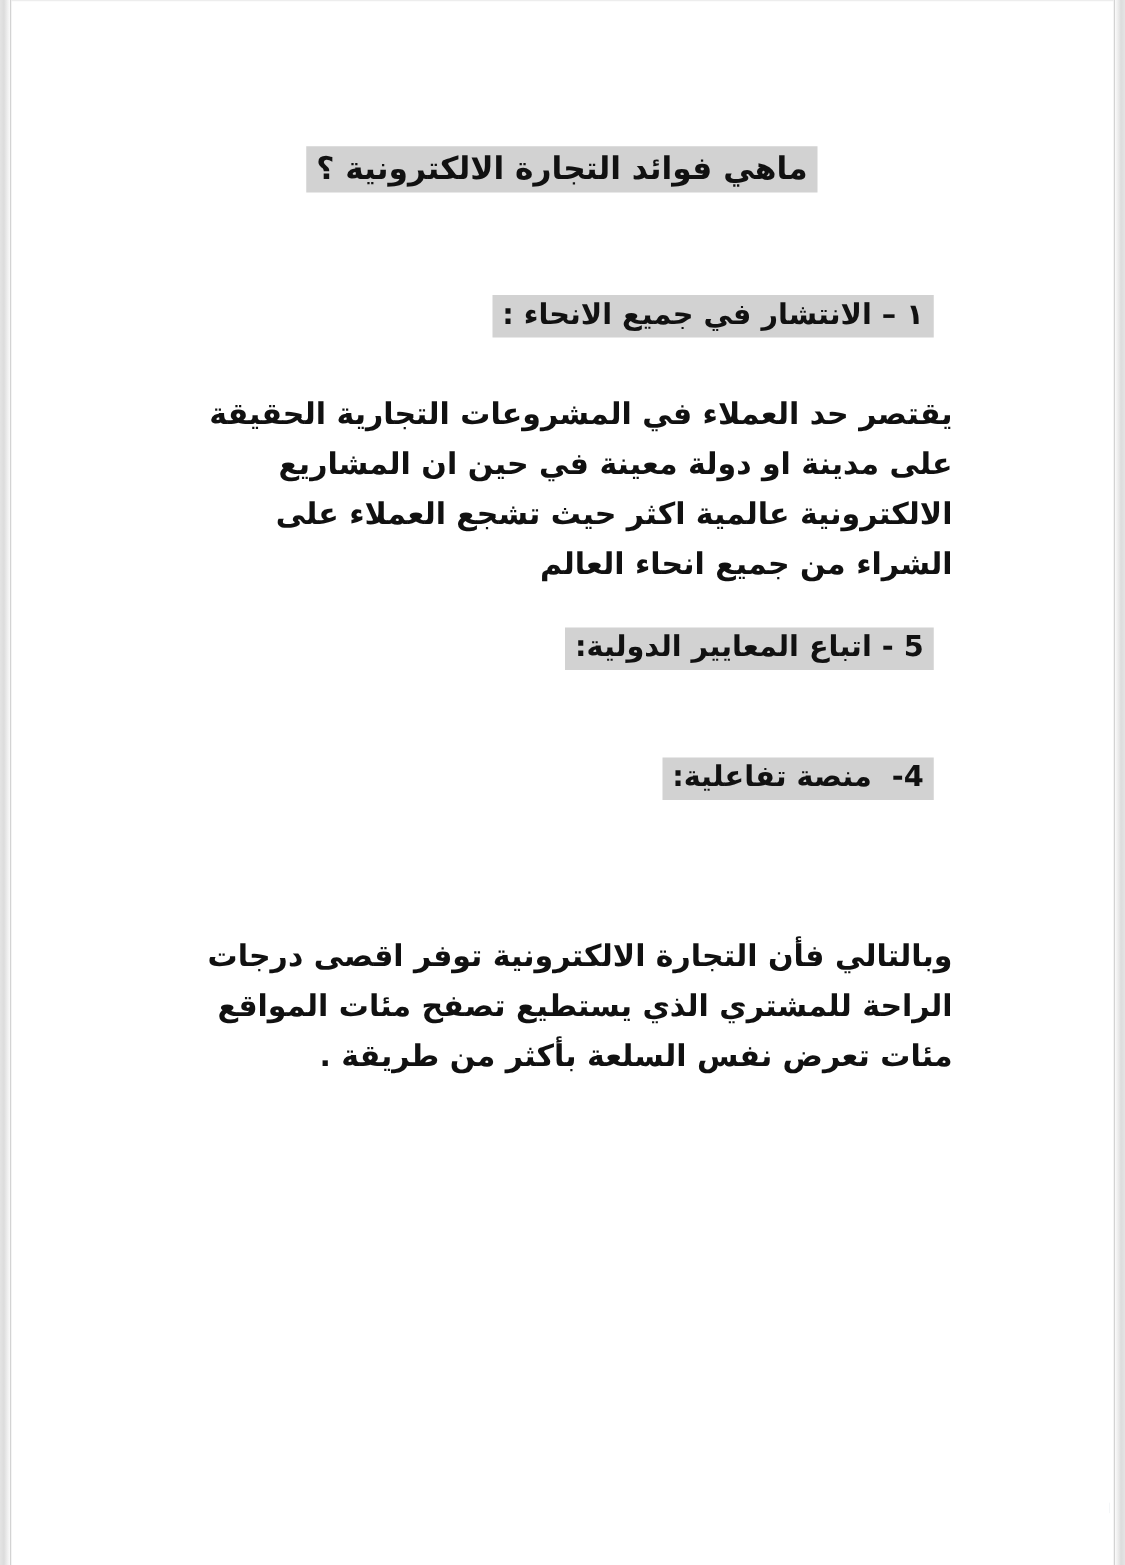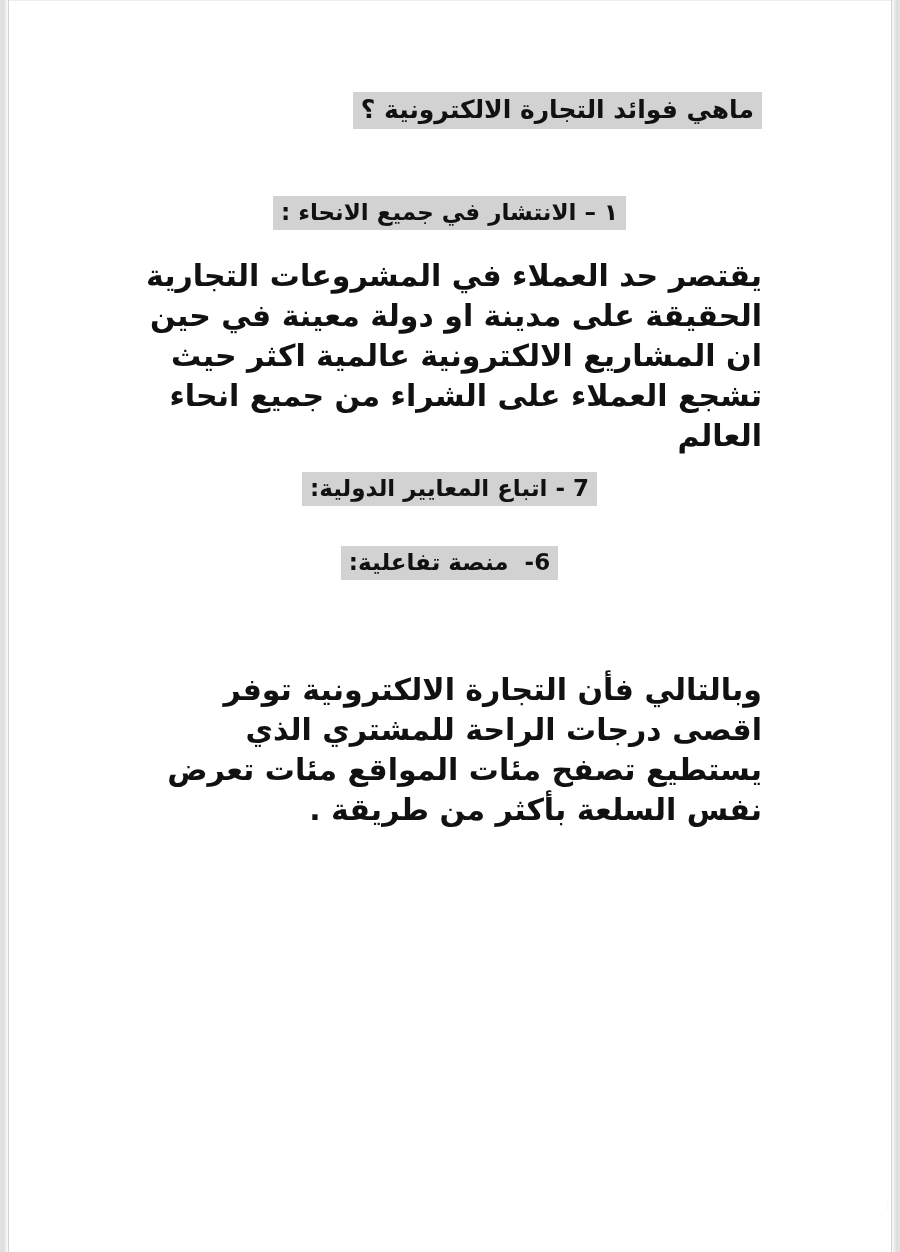--- a/index.html
+++ b/index.html
@@ -67,23 +67,24 @@
     top: 0;
     right: 138px;      
     width: 625px;
     direction: rtl;
     text-align: right;
     color: #111111;
   }
 
   .doc-title {
     margin: 0;
-    padding-top: 88px;
+    padding-top: 113px;
     font-size: 0px;           
     line-height: 0;
+    text-align: center;
   }
 
   .hl {
     display: inline;
     background: #d2d2d2;
     color: #111111;
     font-weight: 700;
     box-decoration-break: clone;
     -webkit-box-decoration-break: clone;
   }
@@ -92,35 +93,34 @@
     font-size: 25px;
     line-height: 44px;
     padding: 3px 8px 5px 8px;
   }
 
   .section {
     margin: 0;
   }
 
   .section-heading {
-    margin: 0;
+    margin: 15px;
     font-size: 0px;
     line-height: 0;
-    text-align: center;
   }
   .section-heading .hl {
     font-size: 23px;
     line-height: 41px;
     padding: 3px 8px 5px 8px;
     white-space: pre;
   }
 
   .body-text {
     margin: 0;
-    font-size: 30px;
+    font-size: 24px;
     line-height: 40px;
     font-weight: 700;
     letter-spacing: 0px;
     color: #111111;
   }
 
   
   .sp-title-to-h1 { height: 60px; }
   .sp-h1-to-p1    { height: 23px; }
   .sp-p1-to-h2    { height: 12px; }
@@ -173,28 +173,28 @@
 
     <section class="section">
       <h2 class="section-heading"><span class="hl">١ – الانتشار في جميع الانحاء :</span></h2>
       <div class="sp-h1-to-p1"></div>
       <p class="body-text">يقتصر حد العملاء في المشروعات التجارية الحقيقة على مدينة او دولة معينة في حين ان المشاريع الالكترونية عالمية اكثر حيث تشجع العملاء على الشراء من جميع انحاء العالم</p>
     </section>
 
     <div class="sp-p1-to-h2"></div>
 
     <section class="section">
-      <h2 class="section-heading"><span class="hl">7 - اتباع المعايير الدولية:</span></h2>
+      <h2 class="section-heading"><span class="hl">5 - اتباع المعايير الدولية:</span></h2>
       <div class="sp-h2-to-p2"></div>
     </section>
 
     <div class="sp-p2-to-h3"></div>
 
     <section class="section">
-      <h2 class="section-heading"><span class="hl">6-  منصة تفاعلية:</span></h2>
+      <h2 class="section-heading"><span class="hl">4-  منصة تفاعلية:</span></h2>
       <div class="sp-h3-to-p3"></div>
     </section>
 
     <div class="sp-p3-to-end"></div>
 
     <p class="body-text">وبالتالي فأن التجارة الالكترونية توفر اقصى درجات الراحة للمشتري الذي يستطيع تصفح مئات المواقع  مئات تعرض نفس السلعة بأكثر من طريقة .</p>
 
   </div>
 
   <div class="watermark">

